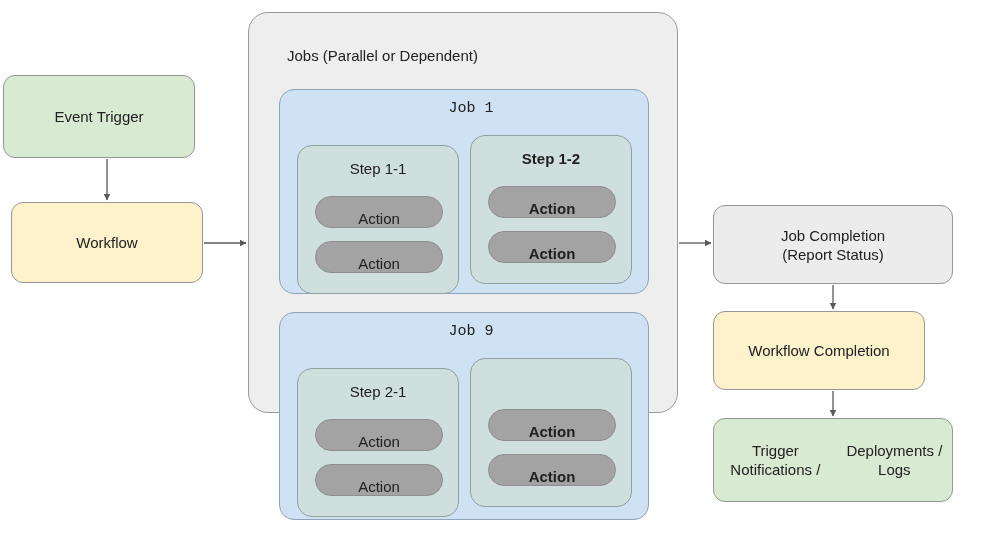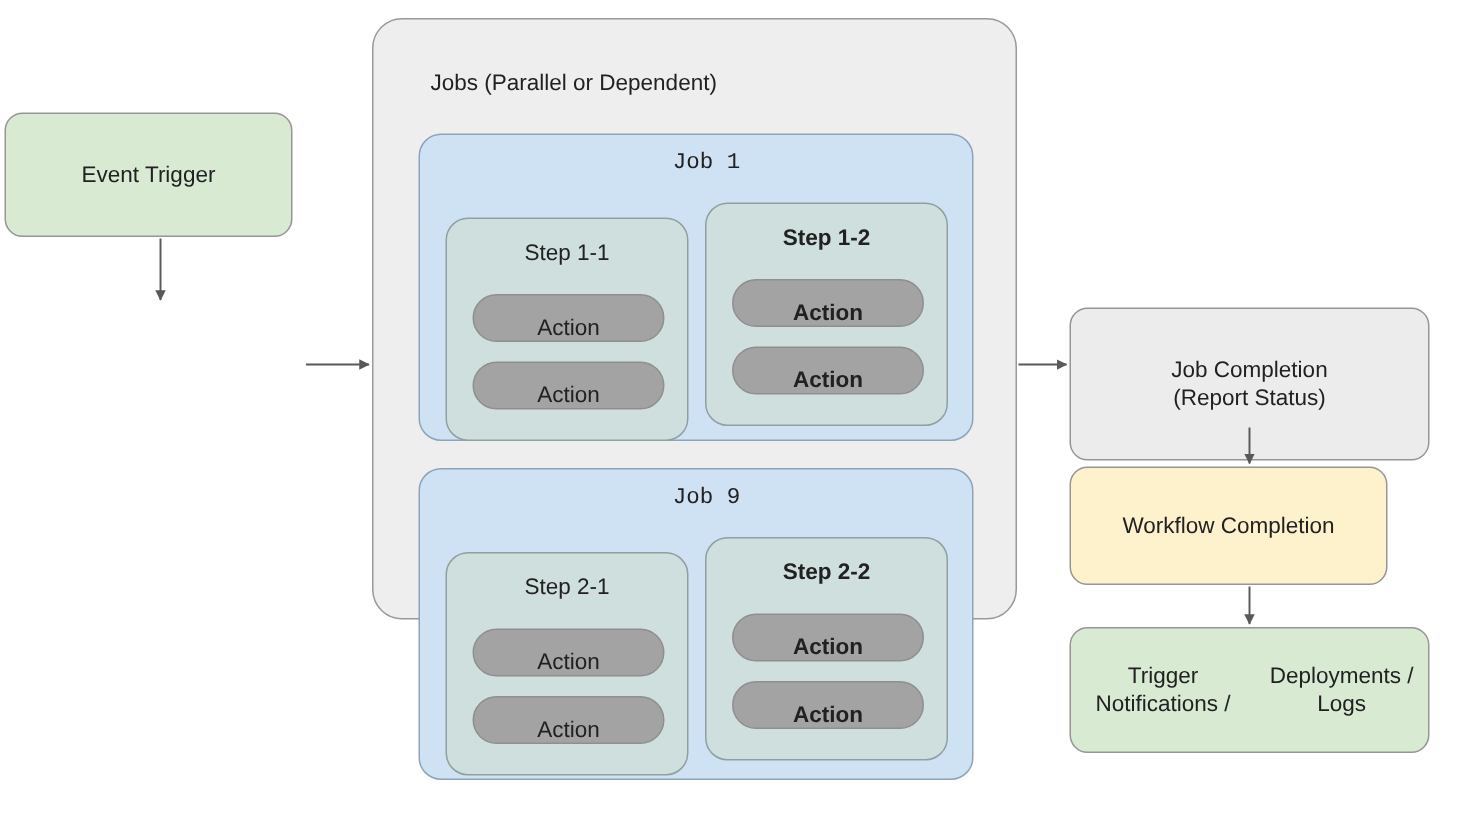--- a/index.html
+++ b/index.html
@@ -87,20 +87,23 @@
 </style>
 </head>
 <body>
 
 <div class="canvas">
 
   <div class="box green" style="left:3px; top:75px; width:192px; height:83px;">
     <span>Event Trigger</span>
   </div>
 
+  <div class="box yellow" style="left:11px; top:202px; width:192px; height:81px;">
+    <span>Workflow</span>
+  </div>
 
   <div class="jobs-container">
     <div class="jobs-title">Jobs (Parallel or Dependent)</div>
 
     <div class="job job1">
       <div class="job-title">Job 1</div>
 
       <div class="step step-a">
         <div class="step-title">Step 1-1</div>
         <div class="pill pill1">
@@ -129,32 +132,31 @@
         <div class="step-title">Step 2-1</div>
         <div class="pill pill1">
           <span>Action</span>
         </div>
         <div class="pill pill2">
           <span>Action</span>
         </div>
       </div>
 
       <div class="step step-b">
-        <div class="step-title">Step 2-2</div>
         <div class="pill pill1">
           <span>Action</span>
         </div>
         <div class="pill pill2">
           <span>Action</span>
         </div>
       </div>
     </div>
   </div>
 
-  <div class="box grayb" style="left:713px; top:205px; width:240px; height:102px; flex-direction:column;">
+  <div class="box grayb" style="left:713px; top:205px; width:240px; height:79px; flex-direction:column;">
     <span>Job Completion</span>
     <span>(Report Status)</span>
   </div>
 
   <div class="box yellow" style="left:713px; top:311px; width:212px; height:79px;">
     <span>Workflow Completion</span>
   </div>
 
   <div class="box green" style="left:713px; top:418px; width:240px; height:84px; flex-direction:row;">
     <span>Trigger Notifications /</span>

